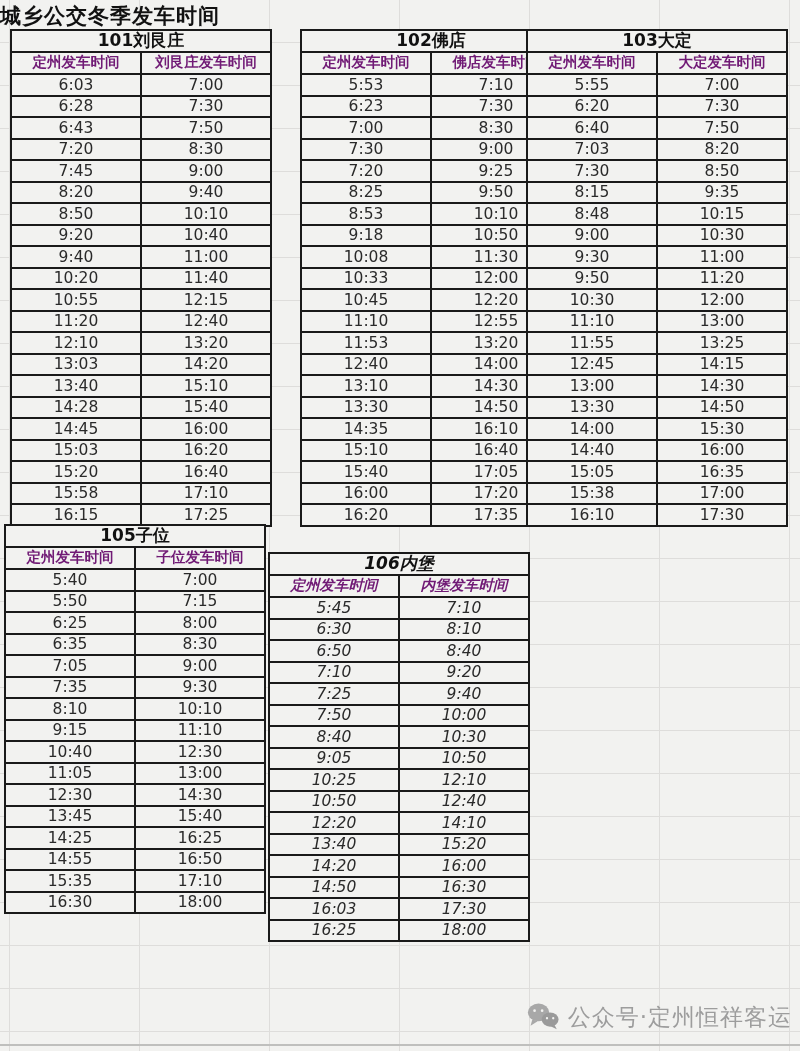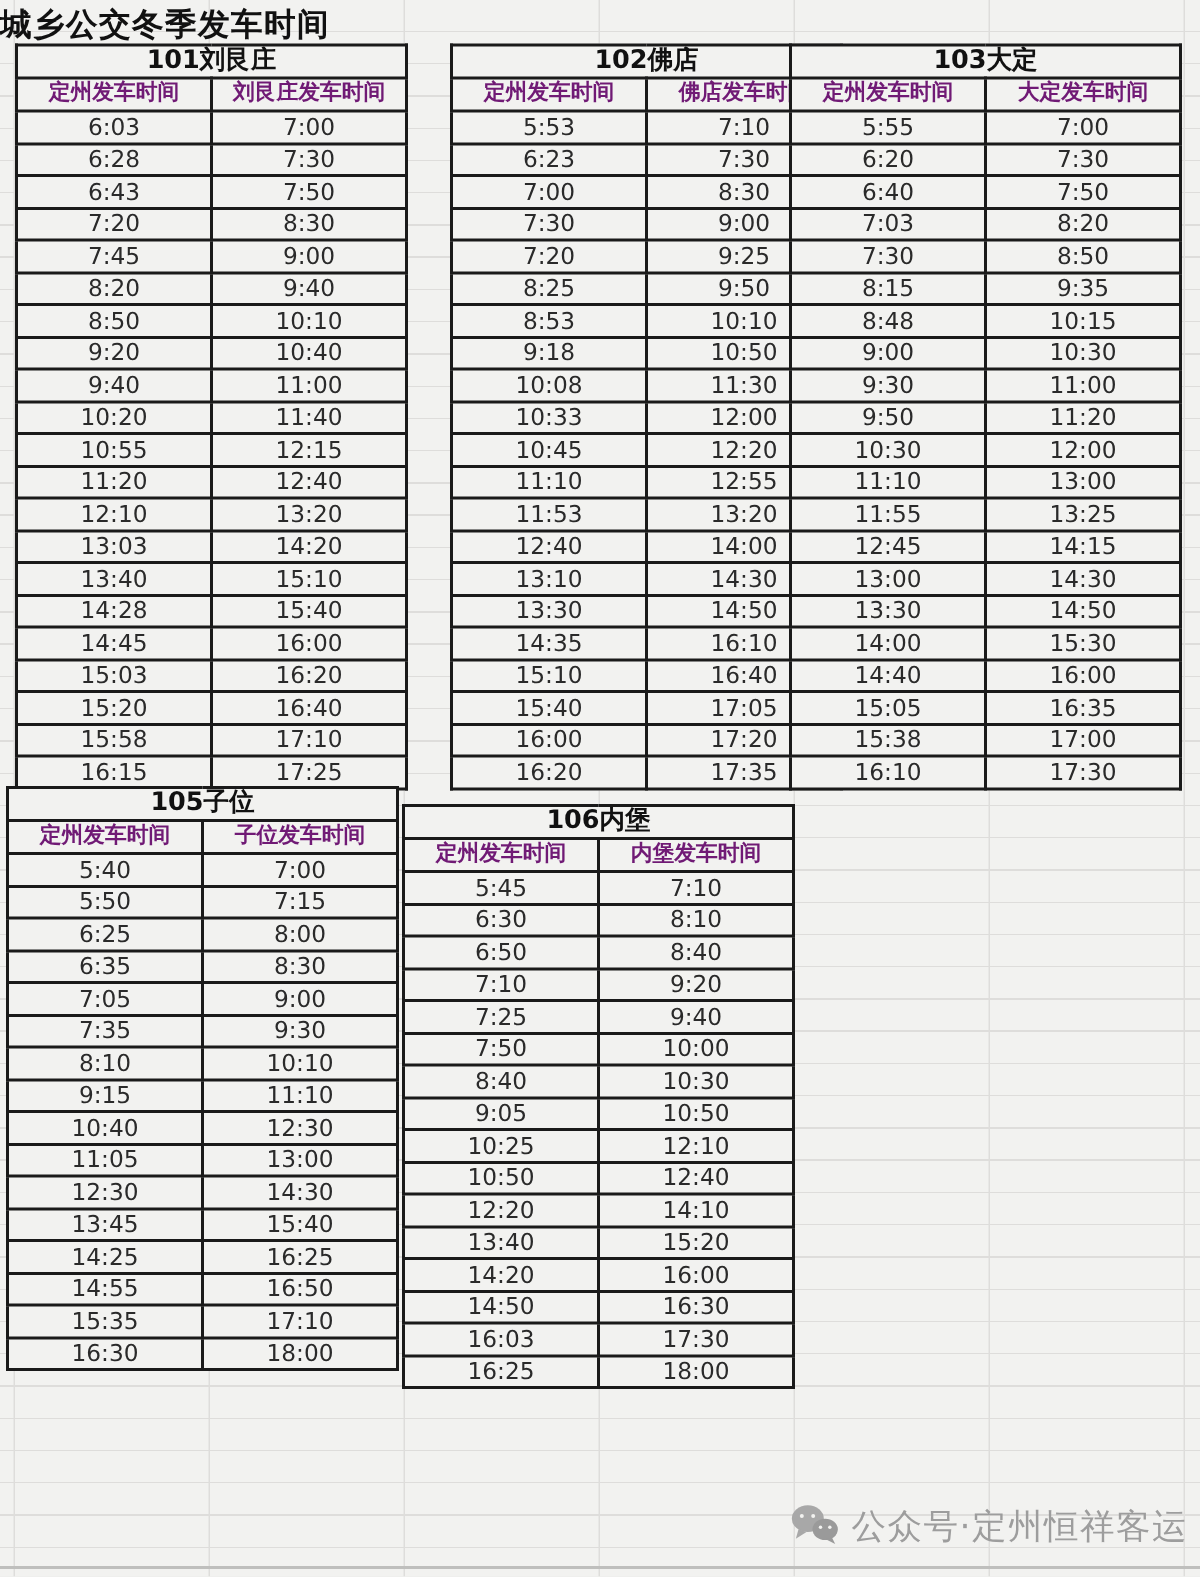--- a/index.html
+++ b/index.html
@@ -415,21 +415,21 @@
           <td>15:35</td>
           <td>17:10</td>
         </tr>
         <tr>
           <td>16:30</td>
           <td>18:00</td>
         </tr>
       </tbody>
   </table>
 
-  <table class="sched" style="left:268px; top:536px;">
+  <table class="sched" style="left:268px; top:552px;font-style:italic;">
     <thead>
       <tr class="route-name">
           <th colspan="2">106内堡</th>
         </tr>
       <tr class="col-heads">
         <th>定州发车时间</th>
         <th>内堡发车时间</th>
       </tr>
     </thead>
     <tbody>

